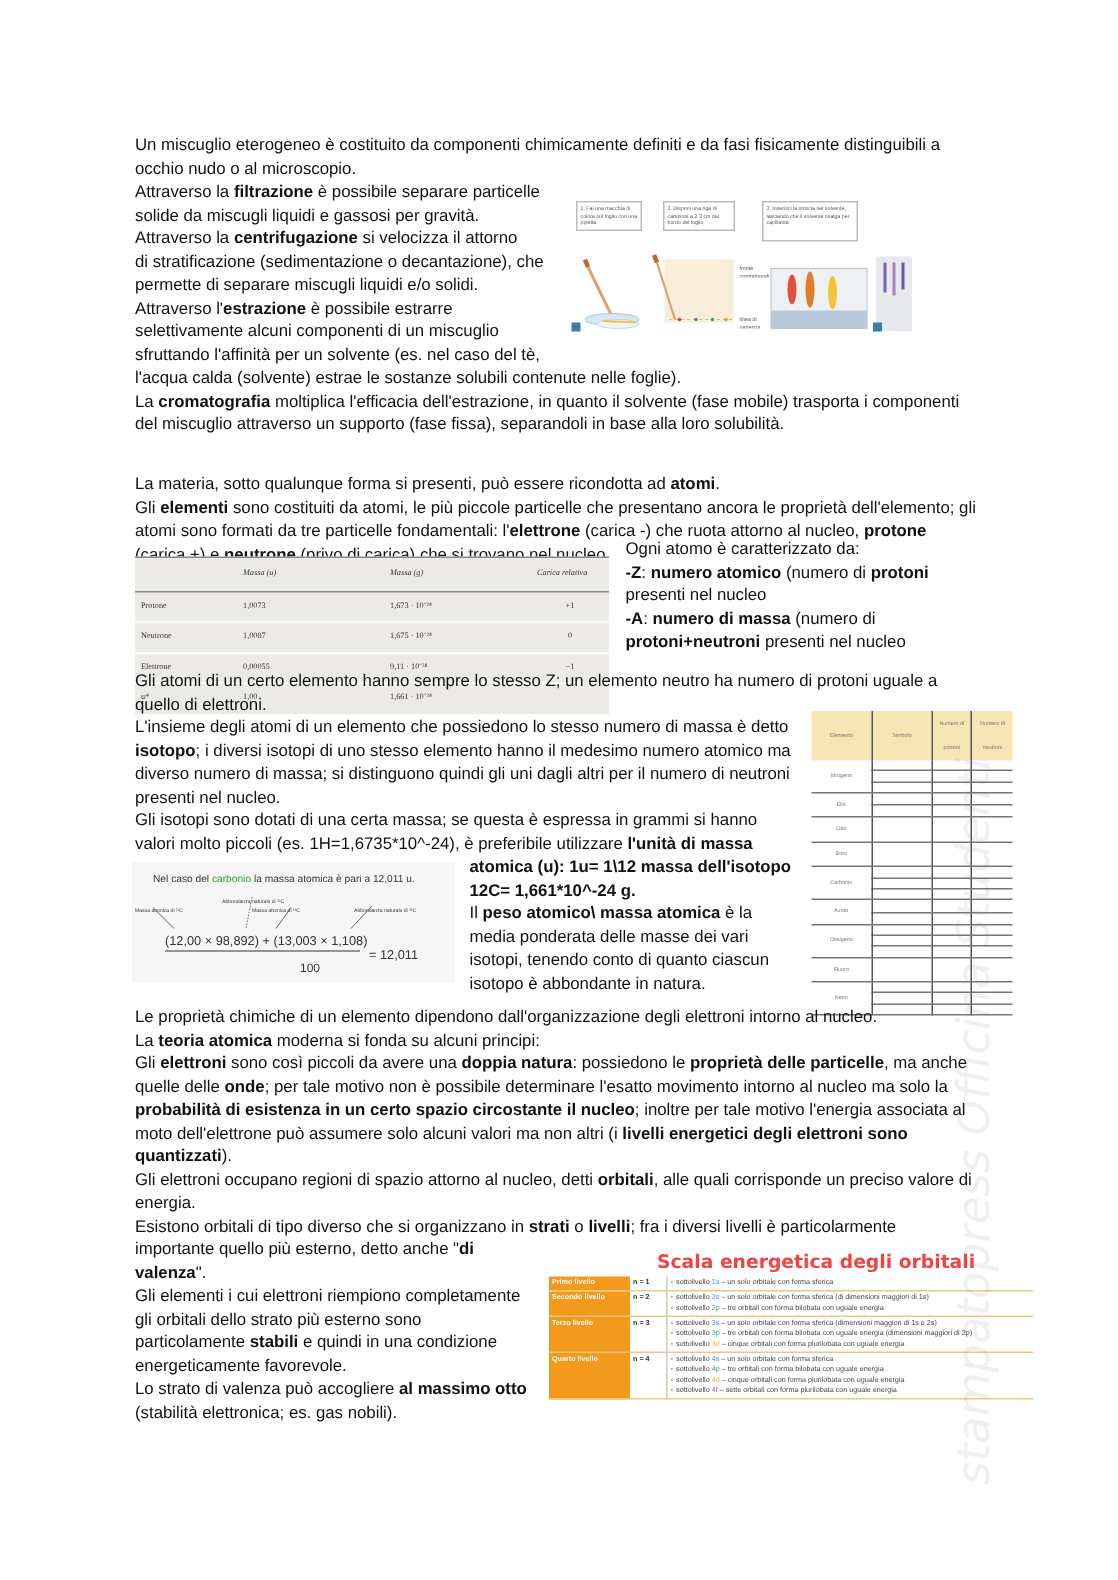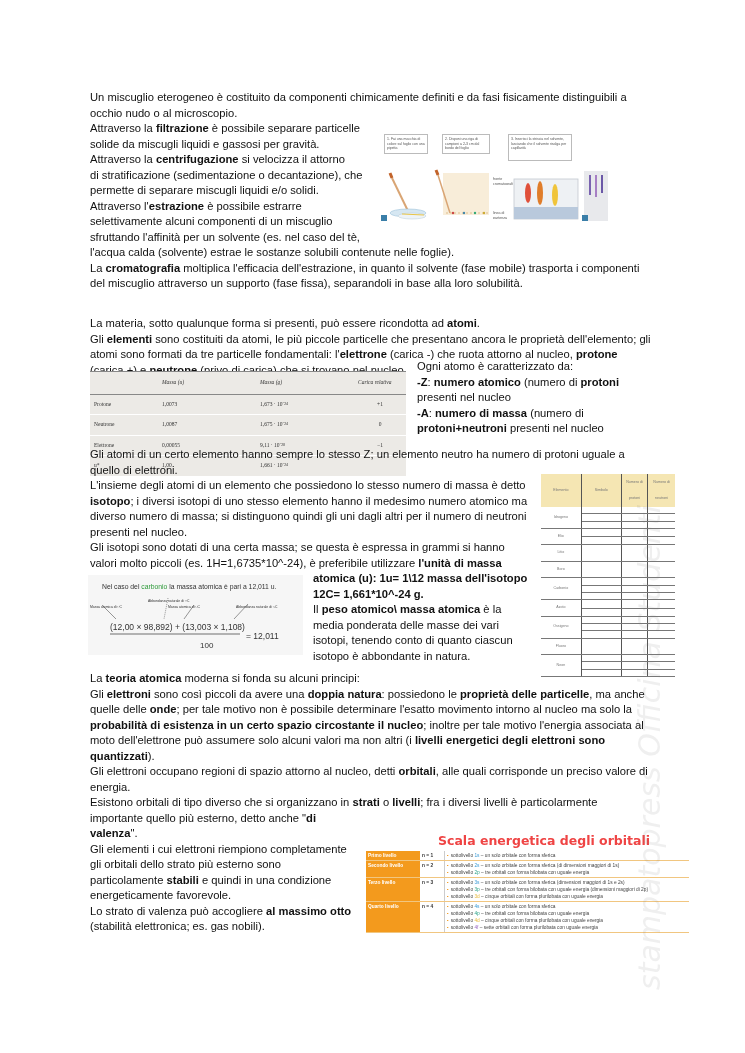--- a/index.html
+++ b/index.html
@@ -302,20 +302,21 @@
     <line x1="106" y1="30" x2="96" y2="44" stroke="#333" stroke-width="0.5"></line>
     <line x1="160" y1="29" x2="146" y2="44" stroke="#333" stroke-width="0.5"></line>
     <line x1="22" y1="59" x2="152" y2="59" stroke="#333" stroke-width="0.7"></line>
   </svg>
   <div style="position:absolute; left:22px; top:45px; font-size:8.5px; white-space:nowrap;">(12,00 × 98,892) + (13,003 × 1,108)</div>
   <div style="position:absolute; left:82px; top:63px; font-size:8px;margin-left:30px;">100</div>
   <div style="position:absolute; left:158px; top:54px; font-size:8.5px; white-space:nowrap;">= 12,011</div>
 </div>
 
 <div class="abs" style="left:90px; top:671px;">
+  <p class="p">Le proprietà chimiche di un elemento dipendono dall'organizzazione degli elettroni intorno al nucleo.</p>
   <p class="p"><span>La </span><b>teoria atomica</b><span> moderna si fonda su alcuni principi:</span></p>
   <p class="p"><span>Gli </span><b>elettroni</b><span> sono così piccoli da avere una </span><b>doppia natura</b><span>: possiedono le </span><b>proprietà delle particelle</b><span>, ma anche</span></p>
   <p class="p"><span>quelle delle </span><b>onde</b><span>; per tale motivo non è possibile determinare l'esatto movimento intorno al nucleo ma solo la</span></p>
   <p class="p"><b>probabilità di esistenza in un certo spazio circostante il nucleo</b><span>; inoltre per tale motivo l'energia associata al</span></p>
   <p class="p"><span>moto dell'elettrone può assumere solo alcuni valori ma non altri (i </span><b>livelli energetici degli elettroni sono</b></p>
   <p class="p"><b>quantizzati</b><span>).</span></p>
   <p class="p"><span>Gli elettroni occupano regioni di spazio attorno al nucleo, detti </span><b>orbitali</b><span>, alle quali corrisponde un preciso valore di</span></p>
   <p class="p">energia.</p>
   <p class="p"><span>Esistono orbitali di tipo diverso che si organizzano in </span><b>strati</b><span> o </span><b>livelli</b><span>; fra i diversi livelli è particolarmente</span></p>
   <p class="p"><span>importante quello più esterno, detto anche "</span><b>di</b></p>

